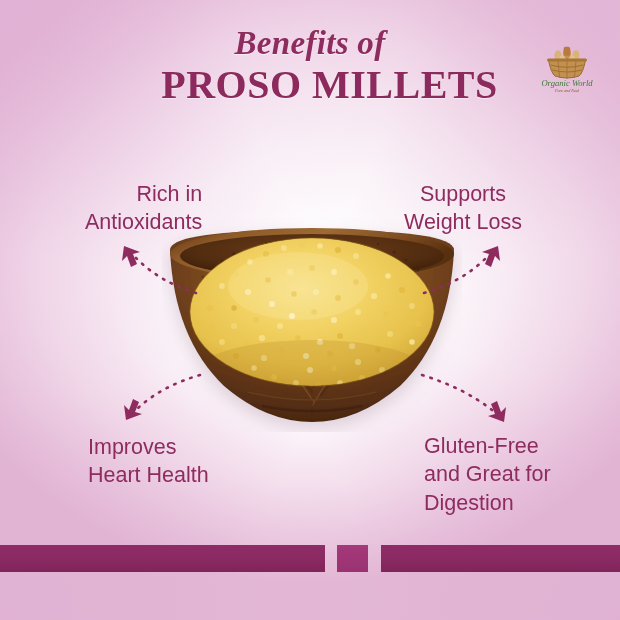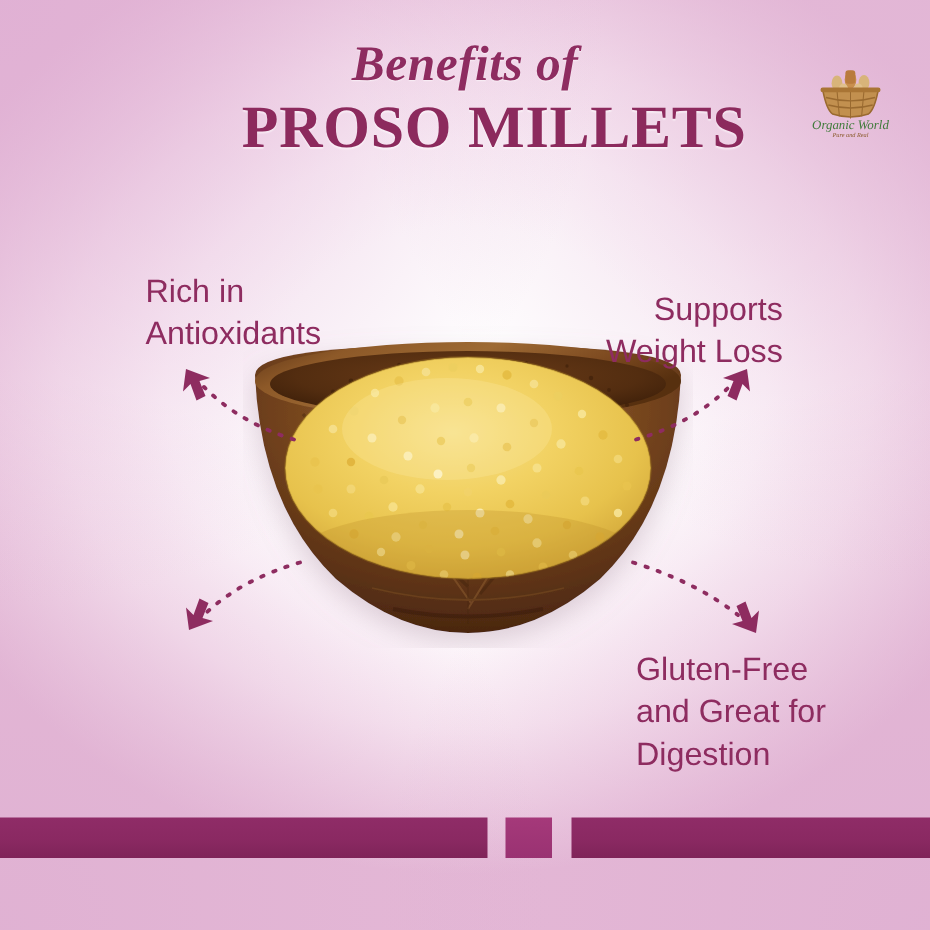--- a/index.html
+++ b/index.html
@@ -79,22 +79,22 @@
   
   .benefit {
     position: absolute;
     color: #8e2c60;
     font-size: 21.5px;
     line-height: 1.32;
     font-family: "Liberation Sans", sans-serif;
     z-index: 5;
     white-space: pre-line;
   }
-  #benefit-0 { top: 180px; left: 97px;  text-align: left; }
-  #benefit-1 { top: 192px; left: 404px; text-align: right; }
+  #benefit-0 { top: 180px; left: 85px;  text-align: right; }
+  #benefit-1 { top: 180px; left: 404px; text-align: center; }
   #benefit-2 { top: 433px; left: 88px;  text-align: left; }
   #benefit-3 { top: 432px; left: 424px; text-align: left; }
 
   
   .bowl-wrap {
     position: absolute;
     left: 162px;
     top: 216px;
     width: 300px;
     height: 216px;
@@ -348,20 +348,22 @@
         <path d="M126 420 L142 414 L135 412 L139 402 L133 399 L129 410 L124 405 Z"></path>
         <path d="M504 422 L488 416 L495 414 L491 404 L497 401 L501 412 L506 407 Z"></path>
       </g>
     </svg>
   </div>
 
   <div class="benefit" id="benefit-0">Rich in
 Antioxidants</div>
   <div class="benefit" id="benefit-1">Supports
 Weight Loss</div>
+  <div class="benefit" id="benefit-2">Improves
+Heart Health</div>
   <div class="benefit" id="benefit-3">Gluten-Free
 and Great for
 Digestion</div>
 
   <div class="footer-bar">
     <div class="bar-seg bar-left"></div>
     <div class="bar-seg bar-center"></div>
     <div class="bar-seg bar-right"></div>
   </div>
 

